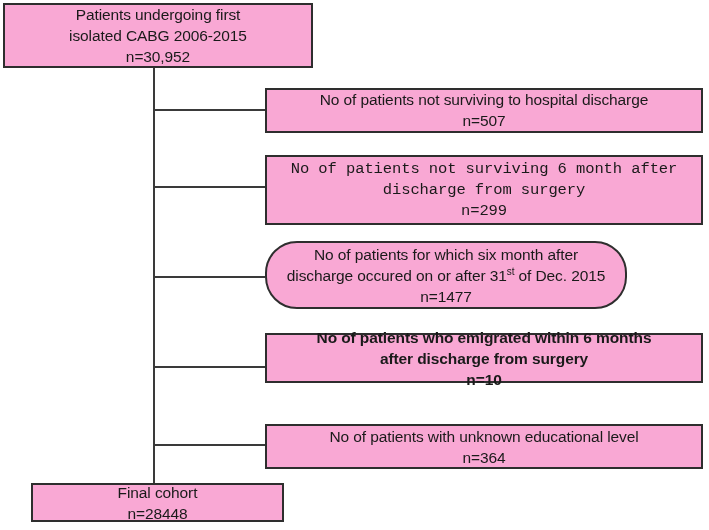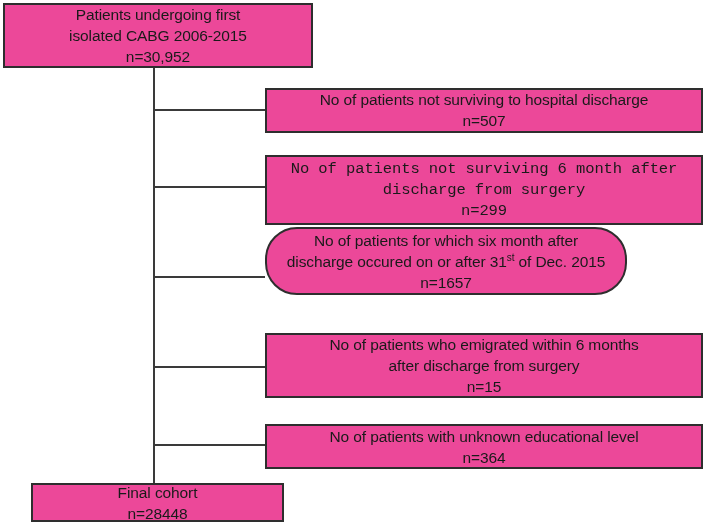--- a/index.html
+++ b/index.html
@@ -13,21 +13,21 @@
     position:relative;
     width:709px;height:530px;
     background:var(--bg-color);
     font-family:"Liberation Sans",sans-serif;
     color:var(--text-color);
     overflow:hidden;
   }
   .box{
     position:absolute;
     box-sizing:border-box;
-    background:#ec4899;
+    background:#f9a8d4;
     border:2px solid var(--border-color);
     display:flex;
     flex-direction:column;
     justify-content:center;
     align-items:center;
     text-align:center;
   }
   .ln{
     font-size:15.5px;
     line-height:21px;
@@ -40,22 +40,22 @@
     vertical-align:super;
   }
   .conn{
     position:absolute;
     background:var(--line-color);
   }
   
   #box-top    {left:3px;  top:3px;   width:310px; height:65px;}
   #box-excl-1 {left:265px;top:88px;  width:438px; height:45px;justify-content:flex-end;}
   #box-excl-2 {left:265px;top:155px; width:438px; height:70px;font-family:Liberation Mono, monospace;}
-  #box-excl-3 {left:265px;top:227px; width:362px; height:68px;border-radius:32px;}
-  #box-excl-4 {left:265px;top:333px; width:438px; height:65px;}
+  #box-excl-3 {left:265px;top:241px; width:362px; height:68px;border-radius:32px;}
+  #box-excl-4 {left:265px;top:333px; width:438px; height:50px;font-weight:bold;}
   #box-excl-5 {left:265px;top:424px; width:438px; height:45px;}
   #box-final  {left:31px; top:483px; width:253px; height:39px;}
   #stem       {left:153px;top:68px;  width:2px;   height:415px;}
   #branch-1   {left:154px;top:109px; width:111px; height:2px;}
   #branch-2   {left:154px;top:186px; width:111px; height:2px;}
   #branch-3   {left:154px;top:276px; width:111px; height:2px;}
   #branch-4   {left:154px;top:366px; width:111px; height:2px;}
   #branch-5   {left:154px;top:444px; width:111px; height:2px;}
 </style>
 </head>
@@ -83,27 +83,27 @@
 
   <div class="box" id="box-excl-2">
     <div class="ln">No of patients not surviving 6 month after</div>
     <div class="ln">discharge from surgery</div>
     <div class="ln">n=299</div>
   </div>
 
   <div class="box" id="box-excl-3">
     <div class="ln">No of patients for which six month after</div>
     <div class="ln"><span>discharge occured on or after 31</span><sup>st</sup><span> of Dec. 2015</span></div>
-    <div class="ln">n=1657</div>
+    <div class="ln">n=1477</div>
   </div>
 
   <div class="box" id="box-excl-4">
     <div class="ln">No of patients who emigrated within 6 months</div>
     <div class="ln">after discharge from surgery</div>
-    <div class="ln">n=15</div>
+    <div class="ln">n=10</div>
   </div>
 
   <div class="box" id="box-excl-5">
     <div class="ln">No of patients with unknown educational level</div>
     <div class="ln">n=364</div>
   </div>
 
   <div class="box" id="box-final">
     <div class="ln">Final cohort</div>
     <div class="ln">n=28448</div>

